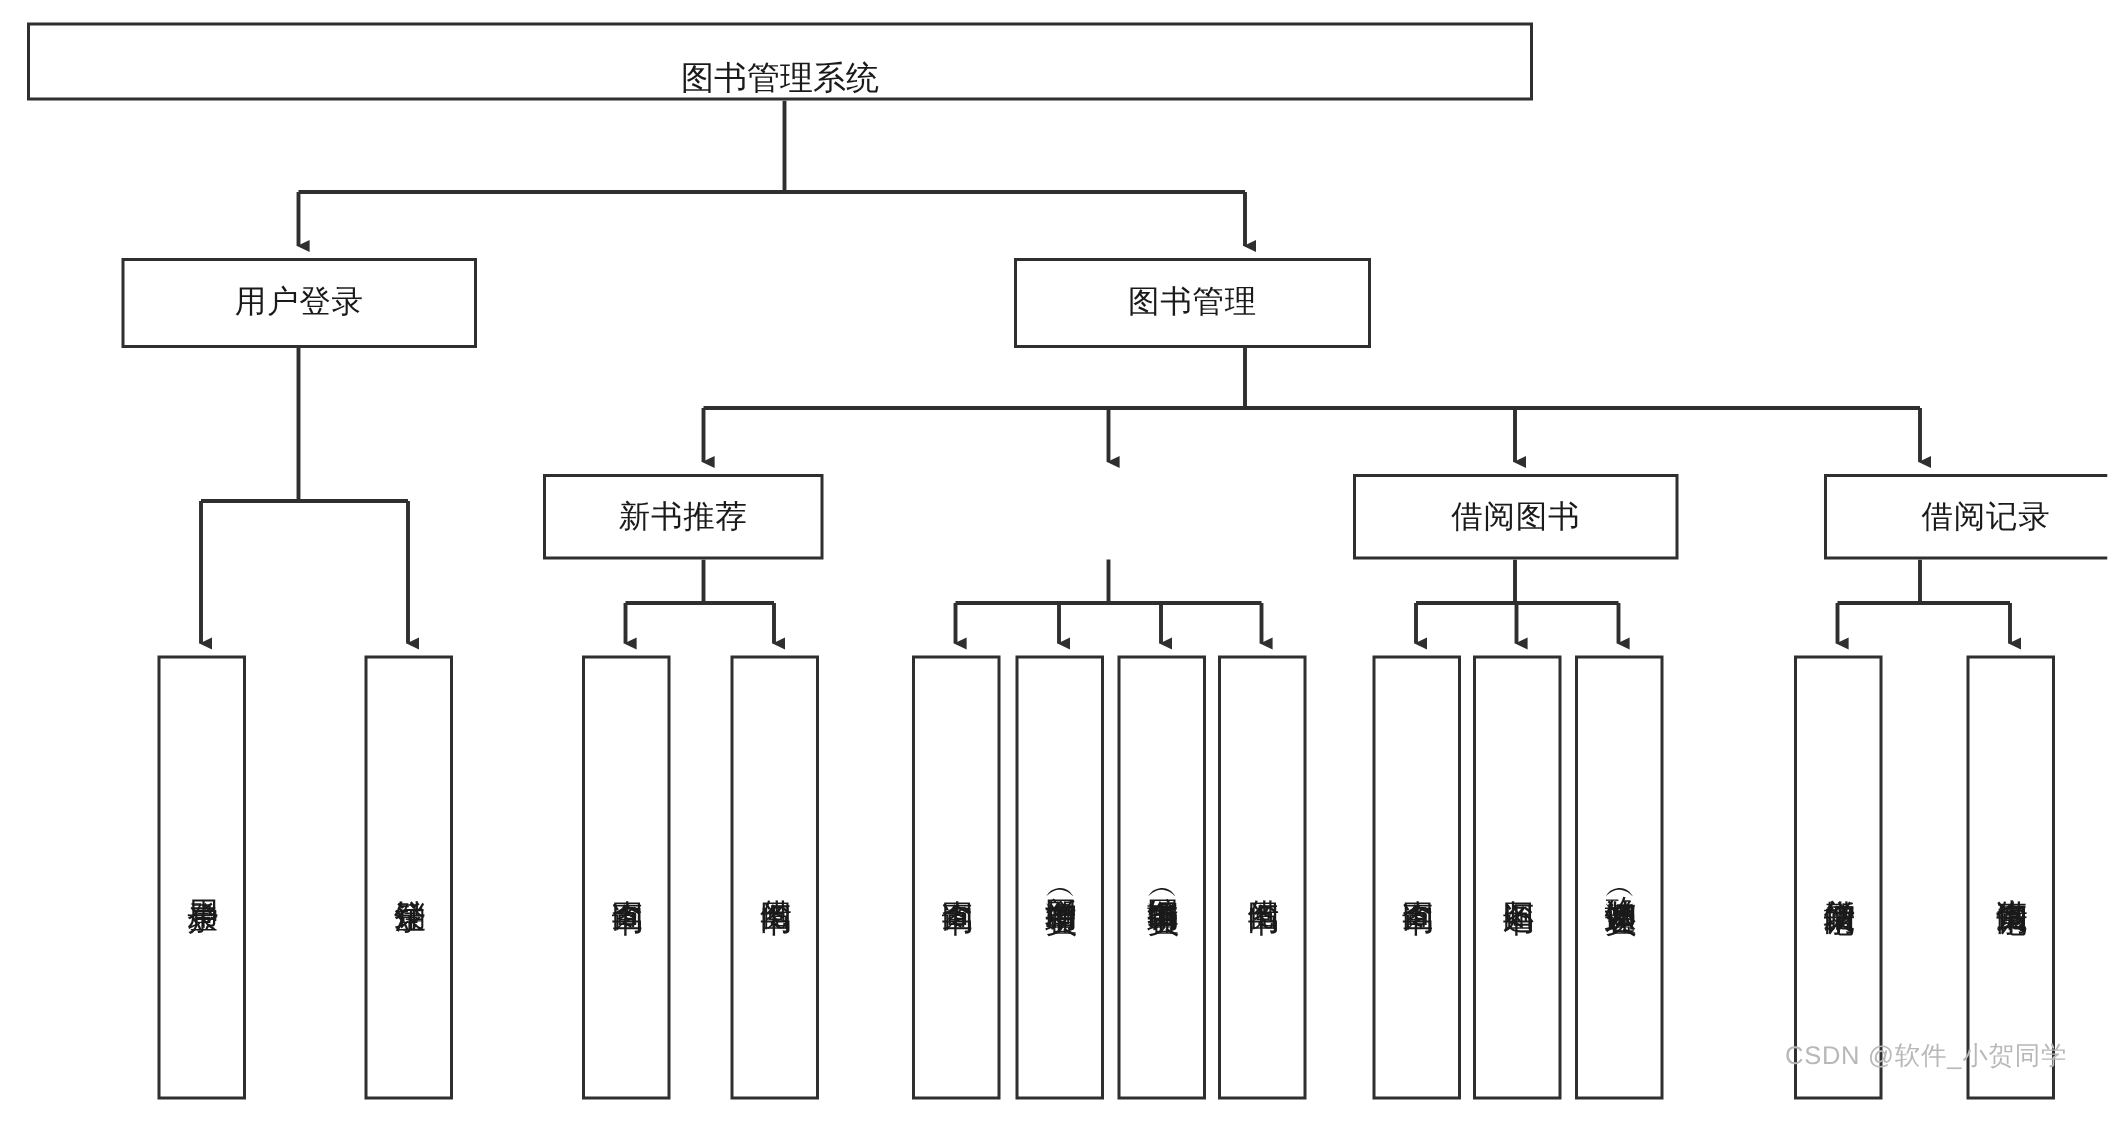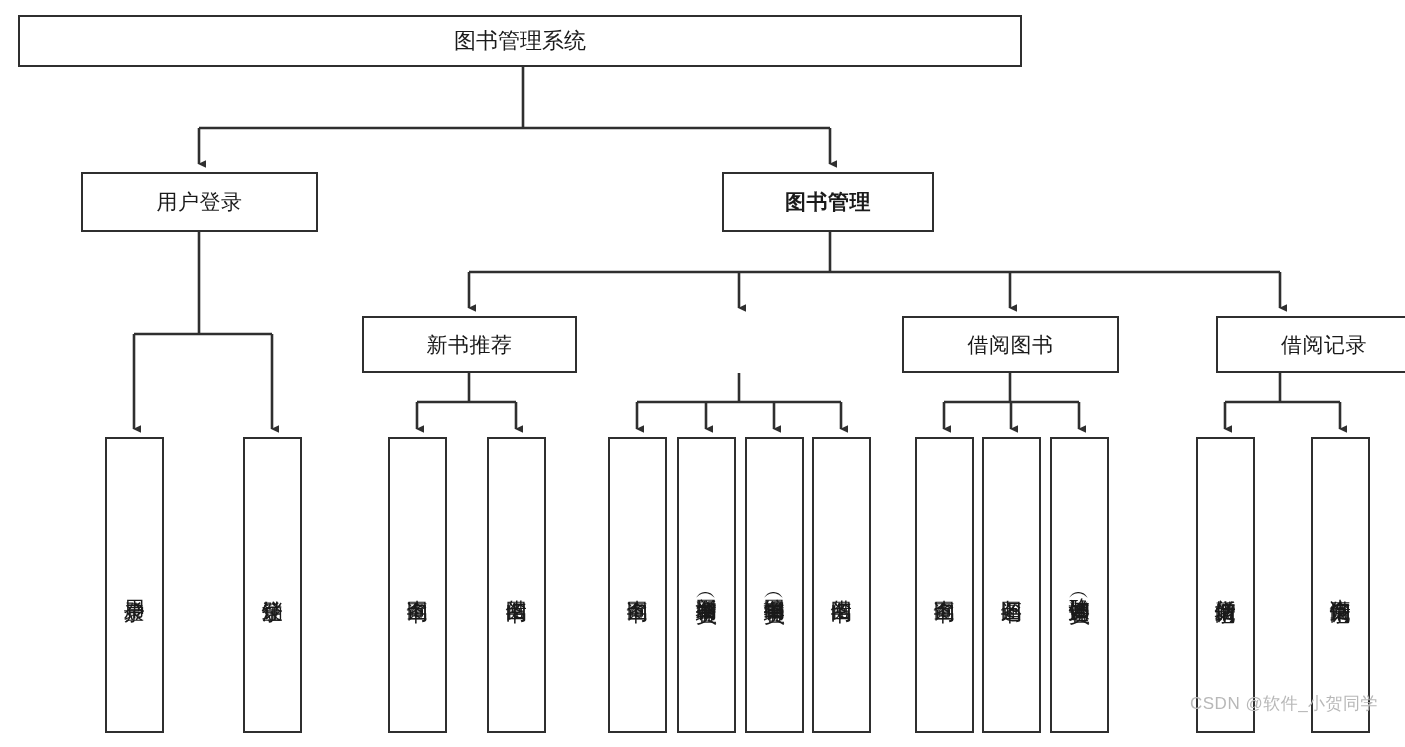--- a/index.html
+++ b/index.html
@@ -114,32 +114,32 @@
       <path d="M1011,402 L1011,429" marker-end="url(#arrow)"></path>
       <path d="M1079,402 L1079,429" marker-end="url(#arrow)"></path>
 
       <path d="M1280,373 L1280,402"></path>
       <path d="M1225,402 L1340,402"></path>
       <path d="M1225,402 L1225,429" marker-end="url(#arrow)"></path>
       <path d="M1340,402 L1340,429" marker-end="url(#arrow)"></path>
     </g>
   </svg>
 
-  <div class="node root" style="left:18px; top:15px; width:1004px; height:52px;">
+  <div class="node root" style="left:18px; top:15px; width:1004px; height:52px;align-items:flex-end;">
     <span>图书管理系统</span>
   </div>
 
   <div class="node h" style="left:81px; top:172px; width:237px; height:60px;">
     <span>用户登录</span>
   </div>
-  <div class="node h" style="left:722px; top:172px; width:212px; height:60px;font-weight:bold;">
+  <div class="node h" style="left:676px; top:172px; width:238px; height:60px;">
     <span>图书管理</span>
   </div>
 
-  <div class="node h" style="left:362px; top:316px; width:215px; height:57px;">
+  <div class="node h" style="left:362px; top:316px; width:187px; height:57px;">
     <span>新书推荐</span>
   </div>
   <div class="node h" style="left:902px; top:316px; width:217px; height:57px;">
     <span>借阅图书</span>
   </div>
   <div class="node h" style="left:1172px; top:316px; width:216px; height:57px;margin-left:44px;">
     <span>借阅记录</span>
   </div>
 
   <div class="node v" style="left:105px; top:437px; width:59px; height:296px;">

